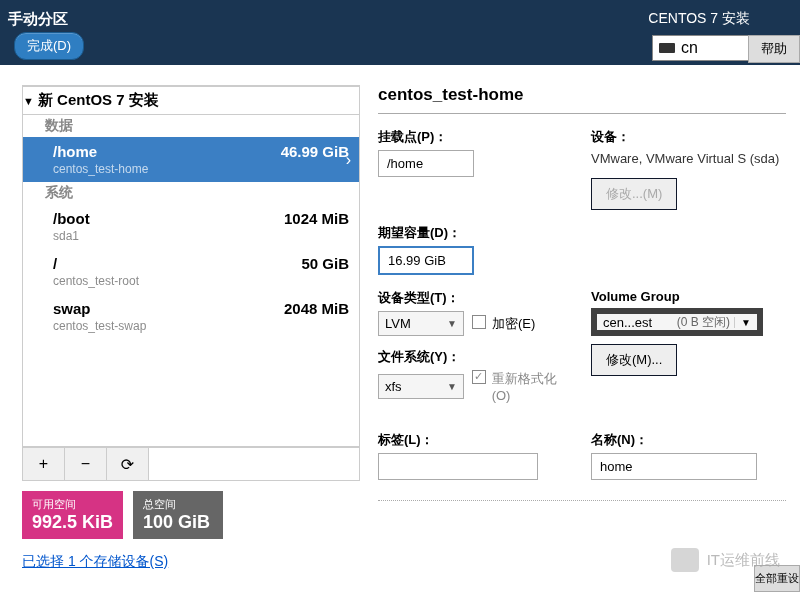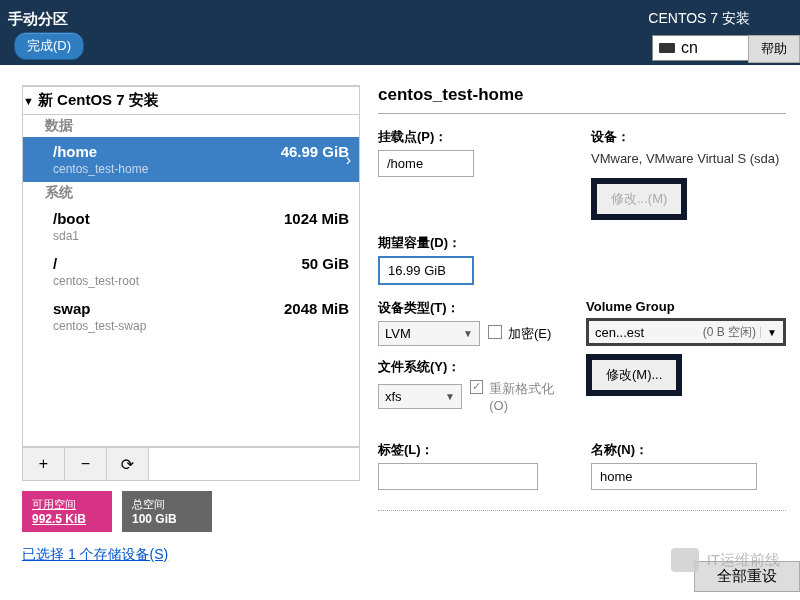--- a/index.html
+++ b/index.html
@@ -26,48 +26,48 @@
 .part-sub { font-size: 12px; opacity: 0.85; margin-top: 2px; }
 .part-row.selected .part-sub { color: #dbe8f5; }
 .part-row:not(.selected) .part-sub { color: #777; }
 .chevron { position: absolute; right: 8px; top: 50%; transform: translateY(-50%); color: #fff; font-size: 16px; }
 .tree-box { border: 1px solid #ccc; height: 362px; overflow: hidden; position: relative; }
 .bottom-btns { border: 1px solid #ccc; border-top: 1px solid #ccc; display: flex; }
 .bottom-btns button { width: 42px; height: 32px; border: none; border-right: 1px solid #ccc; background: #f0f0f0; font-size: 16px; cursor: pointer; }
 
 .space-boxes { display: flex; gap: 10px; margin-top: 10px; }
 .space-box { padding: 6px 10px; color: #fff; min-width: 90px; }
-.space-box.avail { background: #d63384; text-decoration: underline; }
+.space-box.avail { background: #d63384; }
 .space-box.total { background: #666; }
 .space-label { font-size: 11px; }
-.space-val { font-size: 12px; font-weight: bold; }
+.space-val { font-size: 18px; font-weight: bold; }
 
 .storage-link { margin-top: 14px; color: #0055cc; text-decoration: underline; font-size: 14px; cursor: pointer; display: inline-block; }
 
 .right-panel { flex: 1; padding-right: 4px; }
 .rp-title { font-size: 17px; font-weight: bold; border-bottom: 1px solid #aaa; padding-bottom: 8px; margin-bottom: 14px; }
 .form-row { display: flex; gap: 18px; margin-bottom: 14px; }
 .form-col { flex: 1; }
 .form-label { font-size: 13px; font-weight: bold; margin-bottom: 4px; }
 .form-input { width: 100%; max-width: 140px; padding: 5px 8px; border: 1px solid #aaa; font-size: 13px; }
 .form-input.hl { border: 2px solid #3b7fc4; }
-.form-select { width: 102px; padding: 4px 6px; border: 1px solid #aaa; background: #f5f5f5; font-size: 13px; position: relative; display: inline-flex; justify-content: space-between; align-items: center; }
+.form-select { width: 86px; padding: 4px 6px; border: 1px solid #aaa; background: #f5f5f5; font-size: 13px; position: relative; display: inline-flex; justify-content: space-between; align-items: center; }
 .form-select .sel-arrow { font-size: 10px; color: #555; }
-.btn { background: #eee; border: 6px solid #0f172a; padding: 6px 14px; font-size: 13px; cursor: pointer; }
+.btn { background: #eee; border: 1px solid #0f172a; padding: 6px 14px; font-size: 13px; cursor: pointer; }
 .btn.disabled { color: #aaa; }
 .checkbox-line { display: inline-flex; align-items: flex-start; gap: 6px; font-size: 13px; margin-left: 8px; vertical-align: middle; }
 .chk { width: 14px; height: 14px; border: 1px solid #888; display: inline-block; }
 .chk.checked::after { content: "✓"; font-size: 11px; position: relative; top: -3px; left: 1px; color: #888; }
 .device-text { font-size: 13px; color: #333; line-height: 1.4; }
-.vg-bar { display: flex; align-items: center; border: 3px solid #404040; background: #f5f5f5; height: 28px; width: 200px; }
+.vg-bar { display: flex; align-items: center; border: 6px solid #404040; background: #f5f5f5; height: 28px; width: 172px; }
 .vg-name { padding: 0 6px; font-size: 13px; flex: 1; }
 .vg-space { font-size: 12px; color: #666; padding-right: 4px; }
 .vg-arrow { padding: 0 6px; font-size: 10px; border-left: 1px solid #ccc; }
 .divider { border-top: 1px dotted #aaa; margin: 20px 0 12px; }
-.reset-btn { position: absolute; right: 0; bottom: 8px; background: #ddd; border: 1px solid #aaa; padding: 5px 22px; font-size: 15px; text-align: center; }
+.reset-btn { position: absolute; right: 0; bottom: 8px; background: #ddd; border: 1px solid #aaa; padding: 5px 0; font-size: 11px; text-align: center; }
 
 .watermark { position: absolute; right: 20px; bottom: 28px; color: #aaa; font-size: 15px; display: flex; align-items: center; gap: 8px; opacity: 0.8; justify-content: space-between; }
 .wm-icon { width: 28px; height: 24px; background: #ccc; border-radius: 4px; position: relative; }
 .wm-icon::before { content:""; position:absolute; left:-6px; bottom:4px; border:6px solid transparent; border-right-color:#ccc; }
 </style>
 </head>
 <body>
 
 <div class="topbar">
   <div class="topbar-title">手动分区</div>

